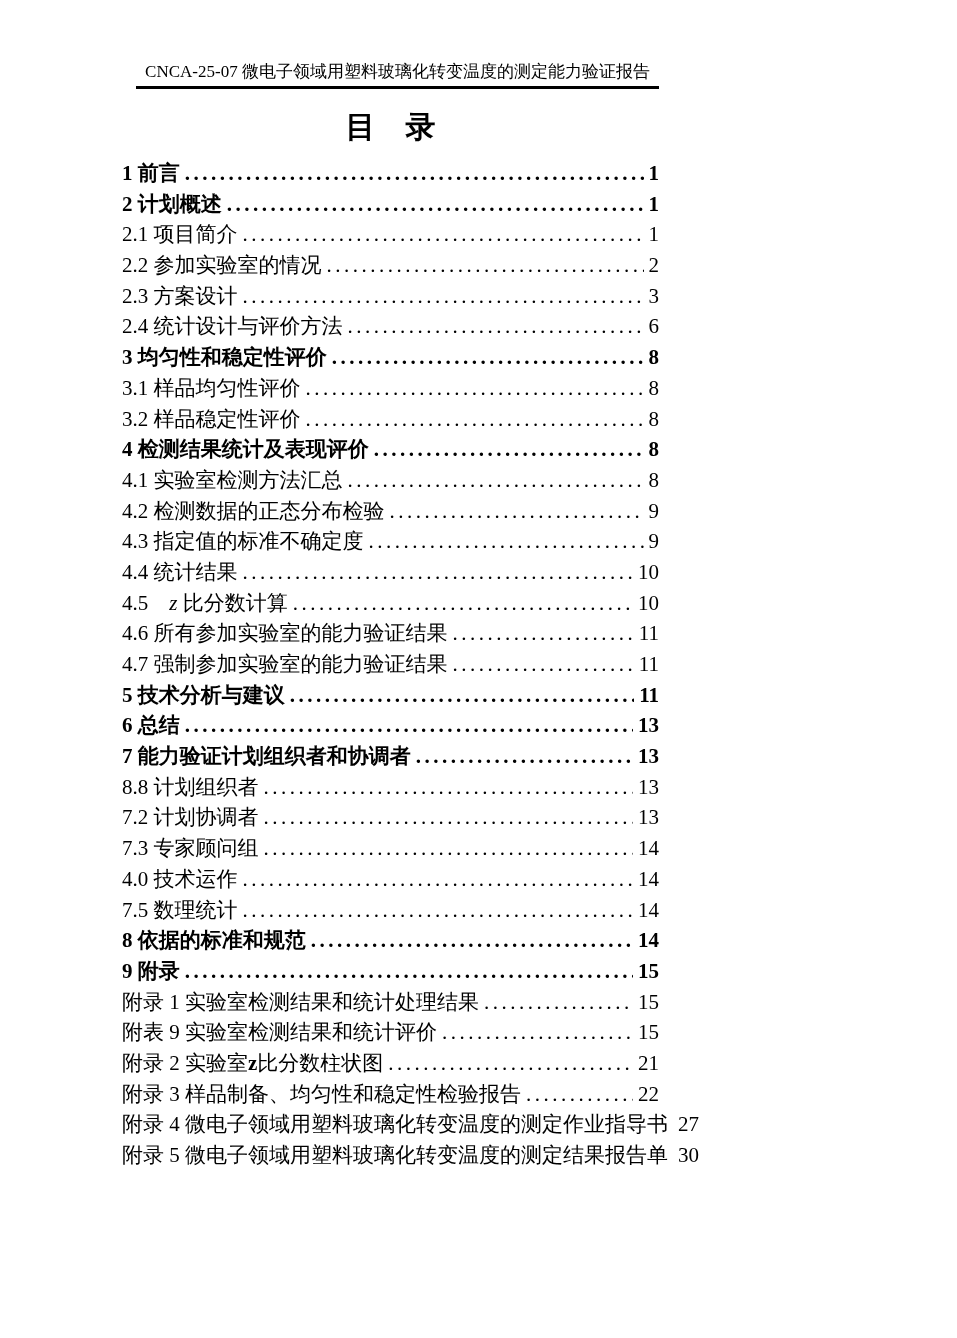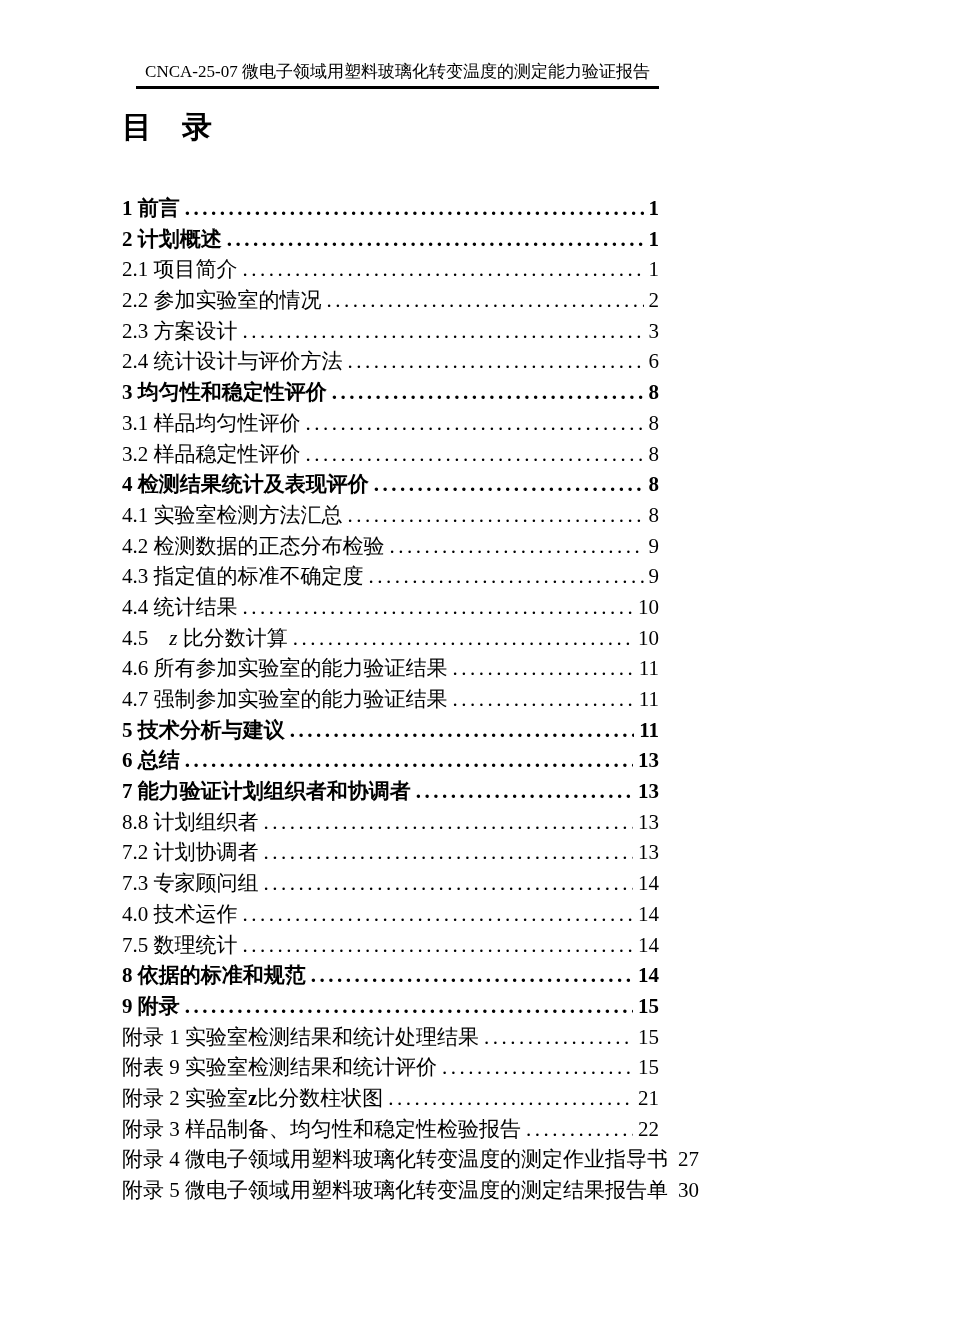--- a/index.html
+++ b/index.html
@@ -22,41 +22,41 @@
     text-align: center;
     padding-bottom: 4px;
   }
   .header-text {
     font-size: 17px;
     line-height: 20px;
     white-space: nowrap;
   }
   .toc-title {
     margin: 23px 114px 0 122px;
+    text-align: center;
     font-size: 30px;
     font-weight: bold;
     line-height: 30px;
   }
   .toc {
     margin: 16px 114px 0 122px;
     font-size: 21px;
   }
   .toc-row {
     display: flex;
     align-items: baseline;
     line-height: 30.7px;
     height: 30.7px;
     white-space: nowrap;
   }
   .toc-row.bold {
     font-weight: bold;
   }
   .toc-label {
     flex: none;
-    margin-top: 35px;
   }
   .toc-dots {
     flex: 1 1 auto;
     overflow: hidden;
     letter-spacing: 3.5px;
     margin-left: 5px;
   }
   .toc-page {
     flex: none;
     padding-left: 5px;

